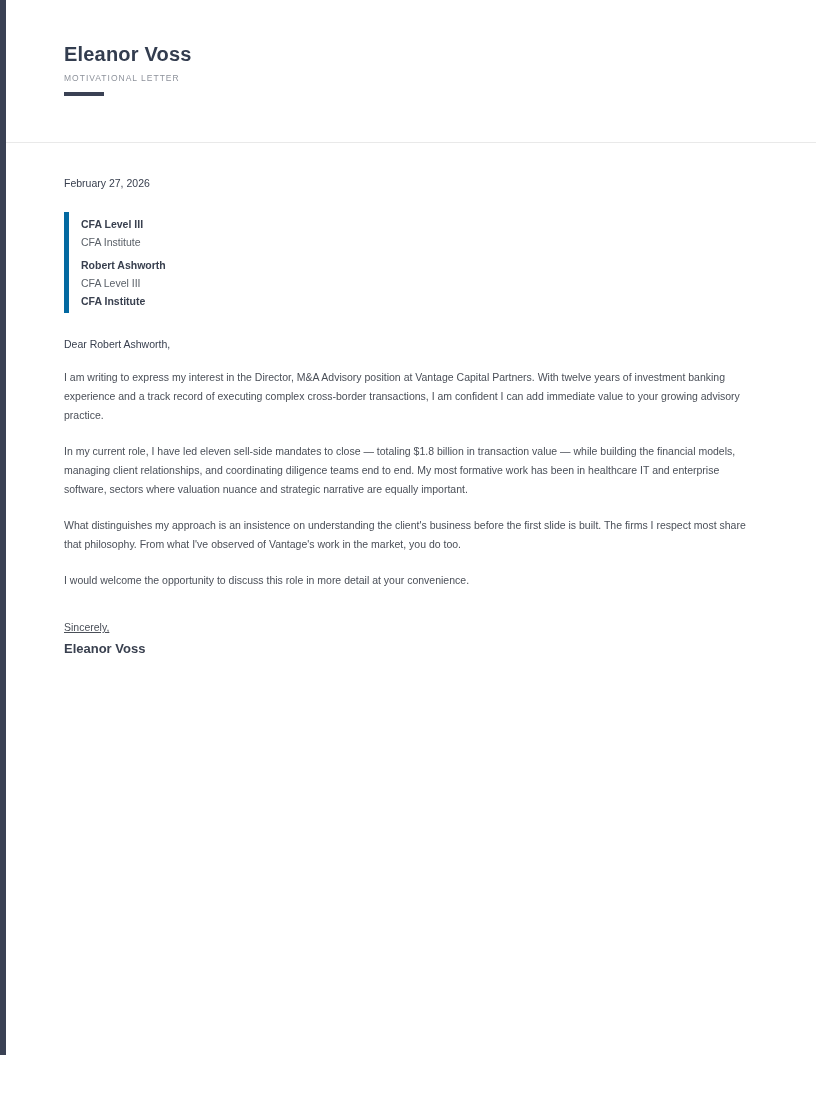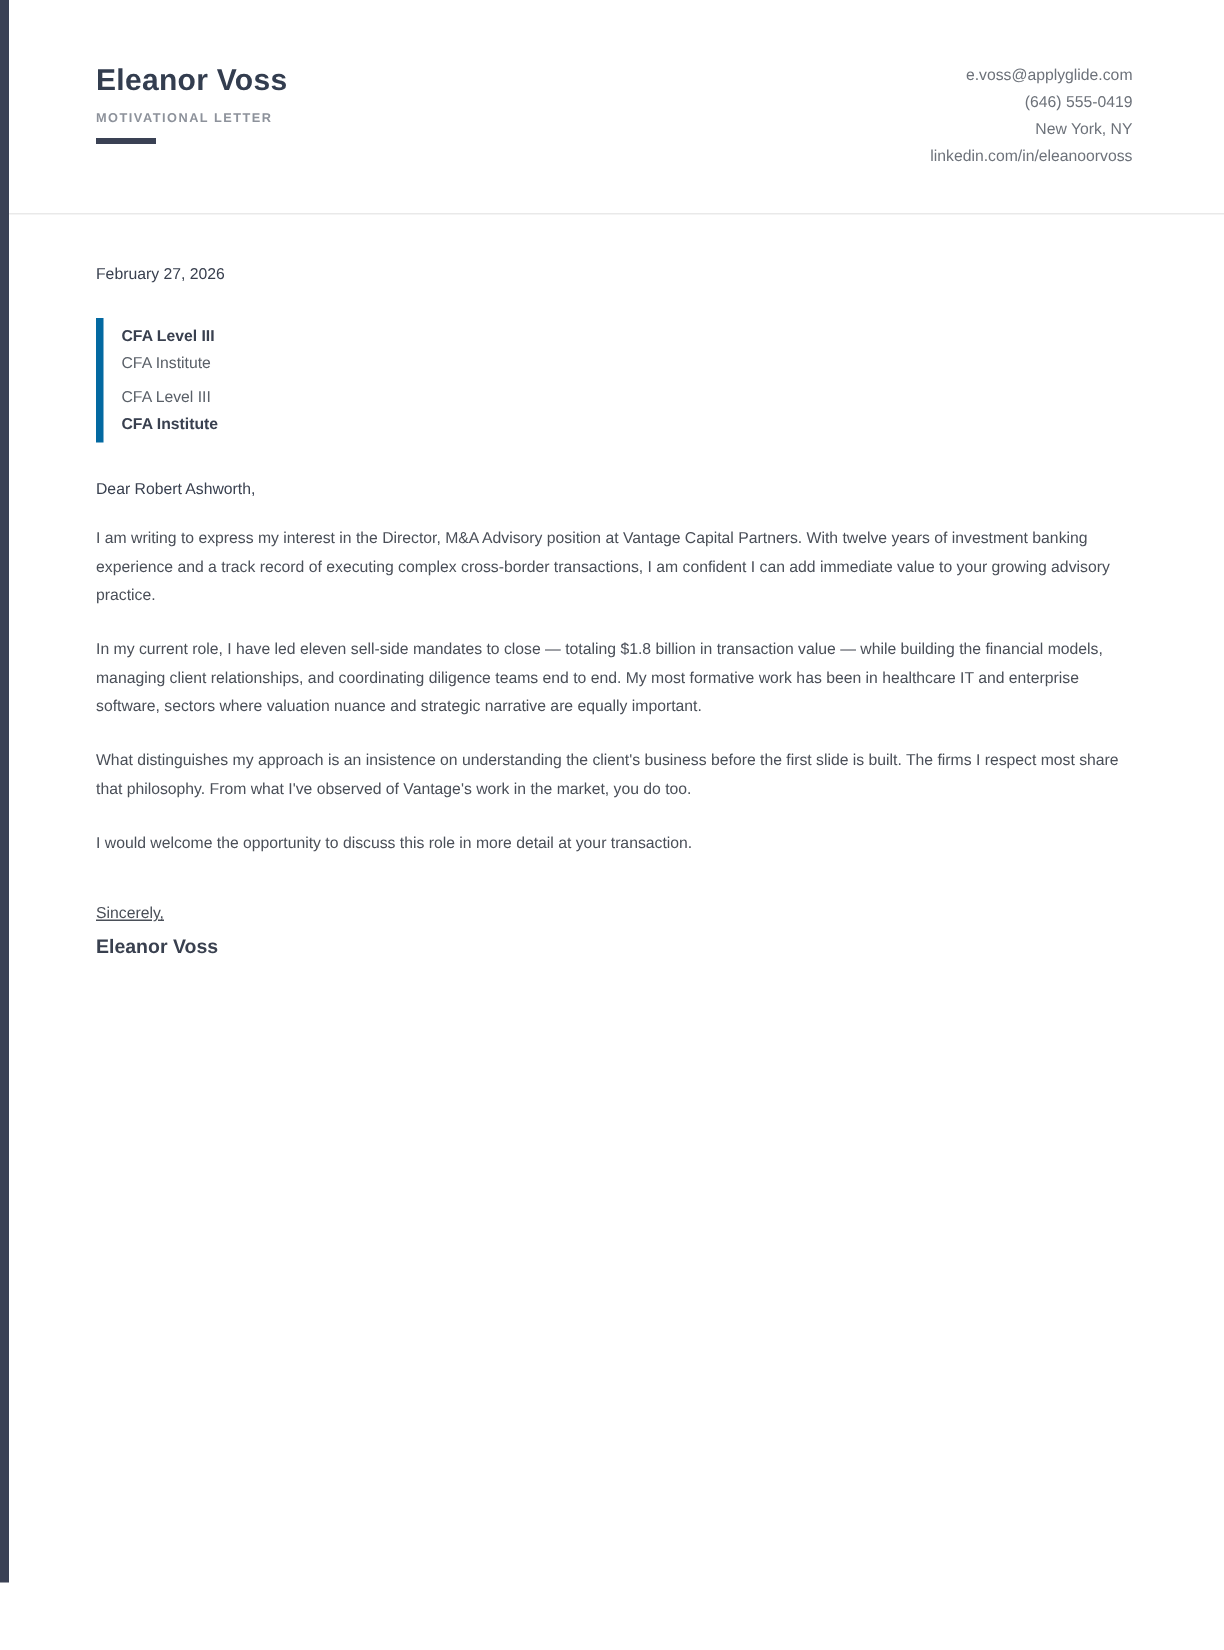--- a/index.html
+++ b/index.html
@@ -38,21 +38,21 @@
   .person-name {
     font-size: 20px;
     font-weight: bold;
     color: #333d4f;
     line-height: 21px;
     letter-spacing: 0.2px;
   }
   .doc-type {
     margin-top: 8px;
     font-size: 8.5px;
-    font-weight: bold;
+    font-weight: normal;
     letter-spacing: 1px;
     color: #8d929b;
   }
   .accent-bar {
     margin-top: 9px;
     width: 40px;
     height: 4px;
     background: #3a4154;
   }
   .contact {
@@ -114,45 +114,40 @@
 
 <div class="page">
   <div class="accent-strip"></div>
 
   <div class="header">
     <div class="identity">
       <div class="person-name">Eleanor Voss</div>
       <div class="doc-type">MOTIVATIONAL LETTER</div>
       <div class="accent-bar"></div>
     </div>
-    <div class="contact">
-      <div>e.voss@applyglide.com</div>
-      <div>(646) 555-0419</div>
-      <div>New York, NY</div>
-      <div>linkedin.com/in/eleanoorvoss</div>
-    </div>
   </div>
 
   <div class="main">
     <div class="date">February 27, 2026</div>
 
     <div class="recipient-block">
       <div class="recipient-group">
         <div class="line-bold">CFA Level III</div>
         <div class="line-muted">CFA Institute</div>
       </div>
       <div class="recipient-group">
+        <div class="line-bold">Robert Ashworth</div>
         <div class="line-muted">CFA Level III</div>
         <div class="line-bold">CFA Institute</div>
       </div>
     </div>
 
     <div class="salutation">Dear Robert Ashworth,</div>
 
     <p class="body-paragraph">I am writing to express my interest in the Director, M&amp;A Advisory position at Vantage Capital Partners. With twelve years of investment banking experience and a track record of executing complex cross-border transactions, I am confident I can add immediate value to your growing advisory practice.</p>
     <p class="body-paragraph">In my current role, I have led eleven sell-side mandates to close — totaling $1.8 billion in transaction value — while building the financial models, managing client relationships, and coordinating diligence teams end to end. My most formative work has been in healthcare IT and enterprise software, sectors where valuation nuance and strategic narrative are equally important.</p>
     <p class="body-paragraph">What distinguishes my approach is an insistence on understanding the client's business before the first slide is built. The firms I respect most share that philosophy. From what I've observed of Vantage's work in the market, you do too.</p>
-    <p class="body-paragraph">I would welcome the opportunity to discuss this role in more detail at your transaction.</p>
+    <p class="body-paragraph">I would welcome the opportunity to discuss this role in more detail at your convenience.</p>
 
     <div class="closing">Sincerely,</div>
     <div class="signature">Eleanor Voss</div>
   </div>
 </div>
 
 </body></html>

